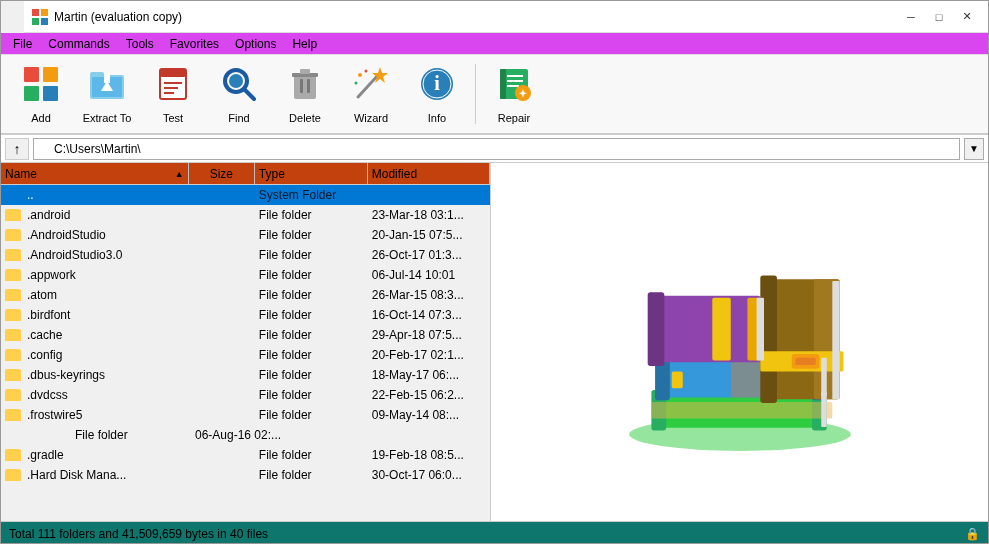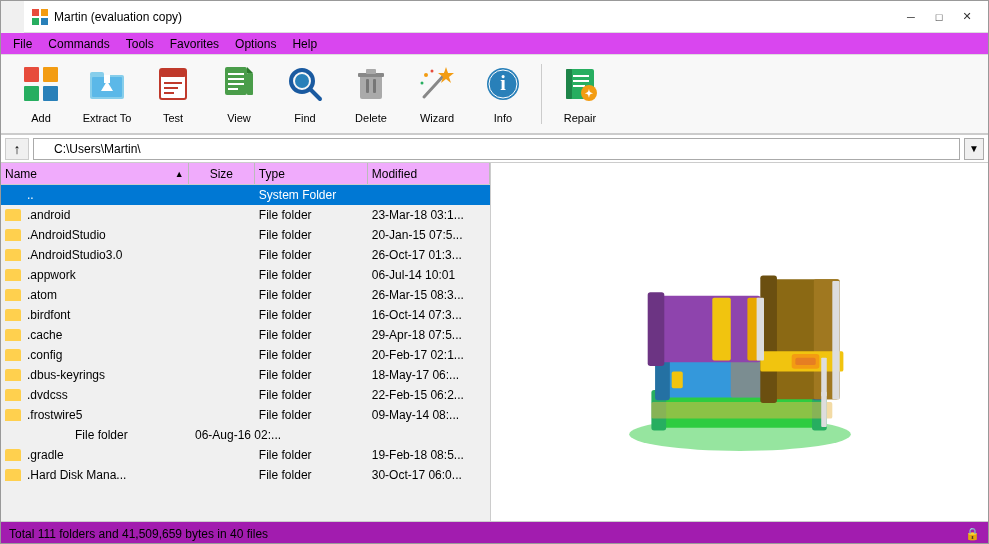--- a/index.html
+++ b/index.html
@@ -160,21 +160,21 @@
     #file-list-container {
       width: 490px;
       height: 100%;
       overflow: hidden;
       border-right: 1px solid #ccc;
       display: flex;
       flex-direction: column;
     }
     #file-list-header {
       display: flex;
-      background: #f0abfc;
+      background: #c2410c;
       border-bottom: 1px solid #ccc;
       height: 22px;
       align-items: center;
     }
     .col-header {
       padding: 2px 4px;
       font-size: 12px;
       border-right: 1px solid #bbb;
       height: 100%;
       display: flex;
@@ -191,21 +191,21 @@
       flex: 1;
     }
     .file-row {
       display: flex;
       align-items: center;
       height: 20px;
       cursor: pointer;
       padding: 0;
     }
     .file-row.selected { background: #0078d4; color: #fff; }
-    .file-row.selected .file-type { color: #ffffff; }
+    .file-row.selected .file-type { color: #0f172a; }
     .file-cell {
       padding: 1px 4px;
       font-size: 12px;
       overflow: hidden;
       text-overflow: ellipsis;
       white-space: nowrap;
     }
     .cell-name { width: 200px; display: flex; align-items: center; gap: 4px; }
     .cell-size { width: 70px; text-align: right; }
     .cell-type { width: 120px; }
@@ -225,21 +225,21 @@
       flex: 1;
       display: flex;
       align-items: center;
       justify-content: center;
       background: #fff;
       overflow: hidden;
     }
     
     #status-bar {
       height: 24px;
-      background: #a21caf;
+      background: #0f766e;
       border-top: 1px solid #ccc;
       display: flex;
       align-items: center;
       padding: 8px 8px;
       font-size: 12px;
       justify-content: space-between;
     }
     
     #winrar-logo {
       width: 260px;
@@ -317,35 +317,20 @@
         <rect x="6" y="4" width="26" height="30" fill="#fff" stroke="#c0392b" stroke-width="2" rx="2"></rect>
         <rect x="6" y="4" width="26" height="8" fill="#c0392b" rx="2"></rect>
         <rect x="10" y="17" width="18" height="2" fill="#c0392b"></rect>
         <rect x="10" y="22" width="14" height="2" fill="#c0392b"></rect>
         <rect x="10" y="27" width="10" height="2" fill="#c0392b"></rect>
       </svg>
     </div>
     <span class="toolbar-btn-label">Test</span>
   </button>
 
-  <button class="toolbar-btn">
-    <div class="toolbar-btn-icon">
-      <svg width="38" height="38" viewBox="0 0 38 38">
-
-        <rect x="5" y="2" width="22" height="28" fill="#4a9d4a" rx="2"></rect>
-        <polygon points="27,2 33,8 27,8" fill="#2d7a2d"></polygon>
-        <rect x="27" y="8" width="6" height="22" fill="#4a9d4a" rx="1"></rect>
-        <rect x="8" y="8" width="16" height="2" fill="#fff"></rect>
-        <rect x="8" y="13" width="16" height="2" fill="#fff"></rect>
-        <rect x="8" y="18" width="16" height="2" fill="#fff"></rect>
-        <rect x="8" y="23" width="10" height="2" fill="#fff"></rect>
-      </svg>
-    </div>
-    <span class="toolbar-btn-label">View</span>
-  </button>
 
   <button class="toolbar-btn">
     <div class="toolbar-btn-icon">
       <svg width="38" height="38" viewBox="0 0 38 38">
 
         <circle cx="16" cy="16" r="11" fill="none" stroke="#1a5aa0" stroke-width="4"></circle>
         <circle cx="16" cy="16" r="7" fill="#2980b9"></circle>
         <line x1="24" y1="24" x2="34" y2="34" stroke="#1a5aa0" stroke-width="4" stroke-linecap="round"></line>
       </svg>
     </div>

